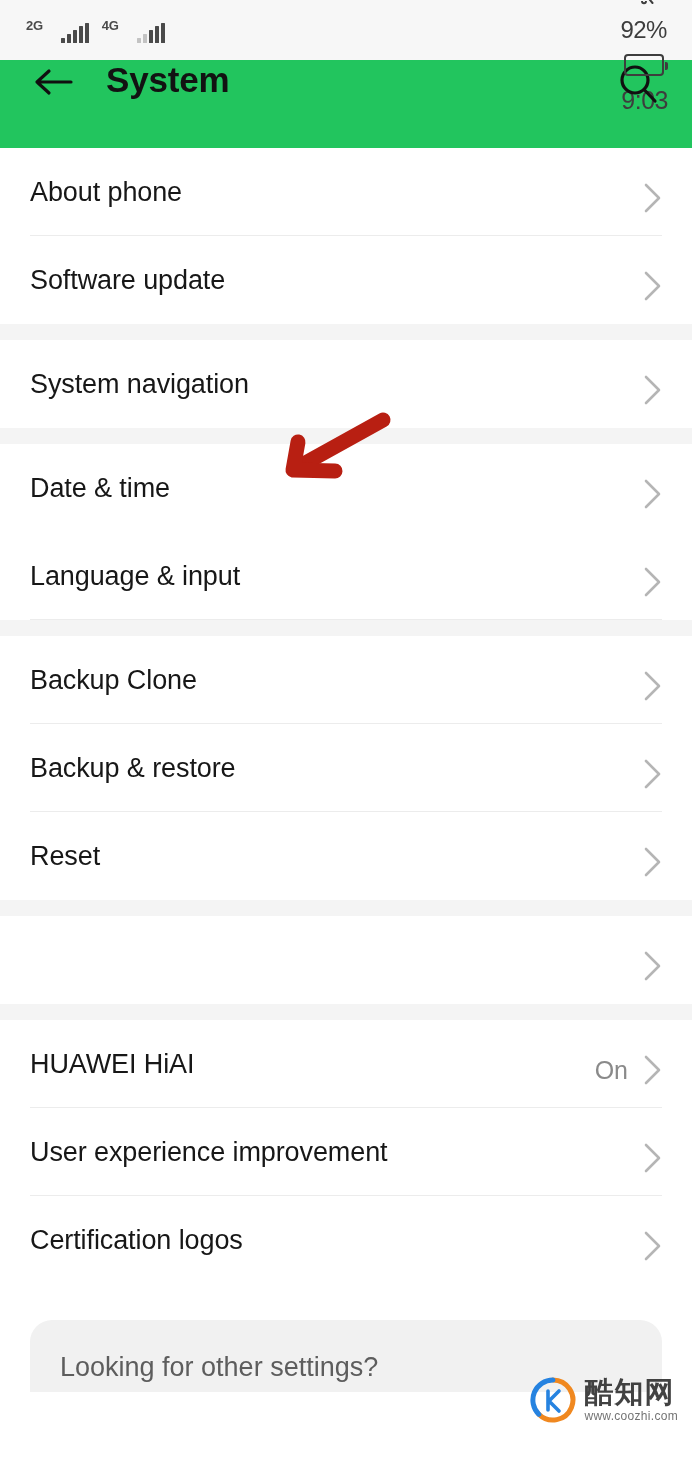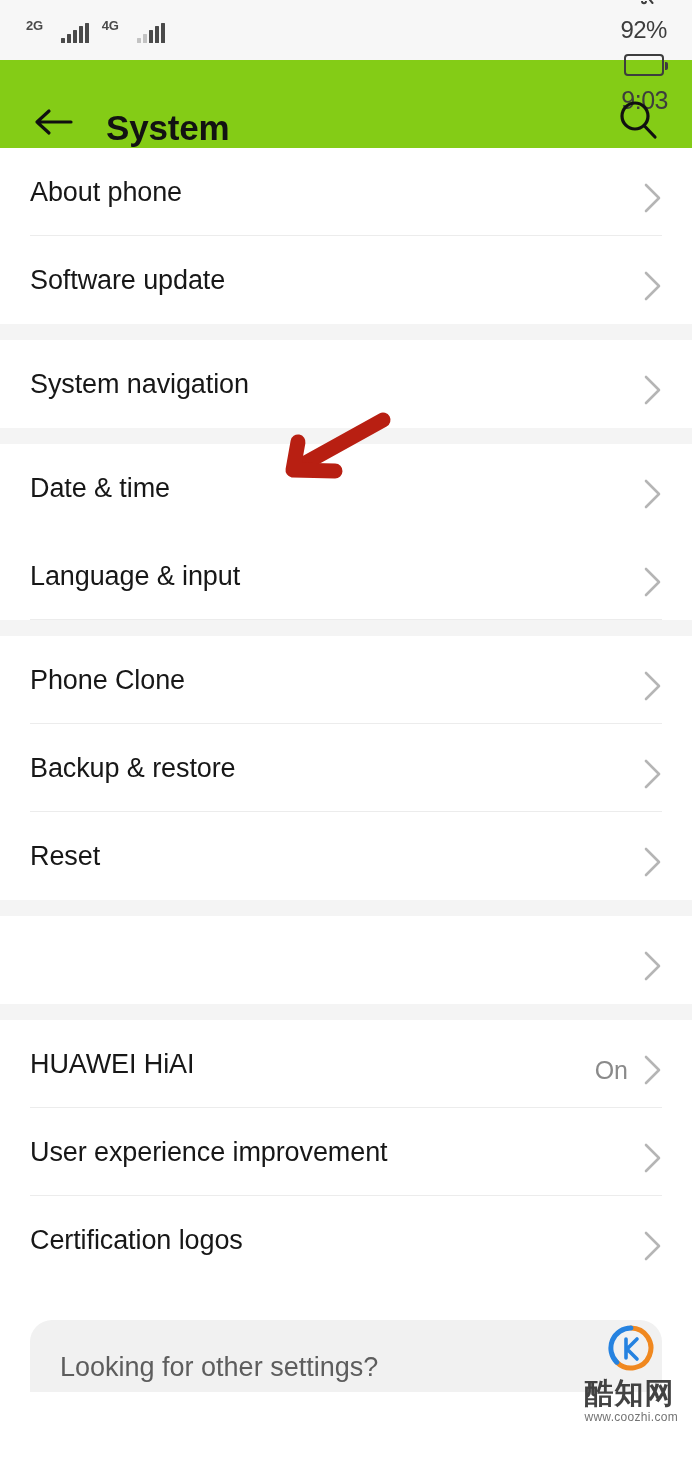--- a/index.html
+++ b/index.html
@@ -78,23 +78,23 @@
     right: -6px; top: 6px;
     width: 3px; height: 8px;
     background: #3d3d3d;
     border-radius: 0 2px 2px 0;
   }
   .battery .fill { height: 100%; background: #3d3d3d; border-radius: 1px; }
 
   
   .app-bar {
     height: 88px;
-    background: #84cc16;
-    display: flex;
-    align-items: flex-end;
+    background: #22c55e;
+    display: flex;
+    align-items: flex-start;
     padding: 0 28px 0 30px;
   }
   .back-btn {
     width: 48px; height: 48px;
     display: flex; align-items: center; justify-content: center;
     cursor: pointer;
   }
   .page-title {
     font-size: 35px;
     font-weight: bold;
@@ -177,21 +177,20 @@
 
   
   .watermark {
     position: absolute;
     right: 14px;
     bottom: 38px;
     display: flex;
     align-items: center;
     gap: 8px;
     opacity: 0.97;
-    flex-direction: column;
   }
   .wm-logo { width: 46px; height: 46px; flex: 0 0 auto; }
   .wm-text { display: flex; flex-direction: column; line-height: 1; }
   .wm-cn {
     font-size: 29px;
     color: #3c3c3c;
     font-weight: bold;
     letter-spacing: 1px;
     font-family: "DejaVu Sans", sans-serif;
   }
@@ -328,21 +327,21 @@
                 <path d="M4 4 L17 17 L4 30" fill="none" stroke="#b5b5b5" stroke-width="2.6" stroke-linecap="round" stroke-linejoin="round"></path>
               </svg>
             </span>
           </div>
           <div class="divider"></div>
         </div>
       </div>
       <div class="group-gap"></div>
       <div class="group">
         <div class="row">
-          <div class="row-label">Phone Clone</div>
+          <div class="row-label">Backup Clone</div>
           <div class="row-right">
             <span>
               <svg class="chev" width="22" height="34" viewBox="0 0 22 34">
                 <path d="M4 4 L17 17 L4 30" fill="none" stroke="#b5b5b5" stroke-width="2.6" stroke-linecap="round" stroke-linejoin="round"></path>
               </svg>
             </span>
           </div>
           <div class="divider"></div>
         </div>
         <div class="row">

